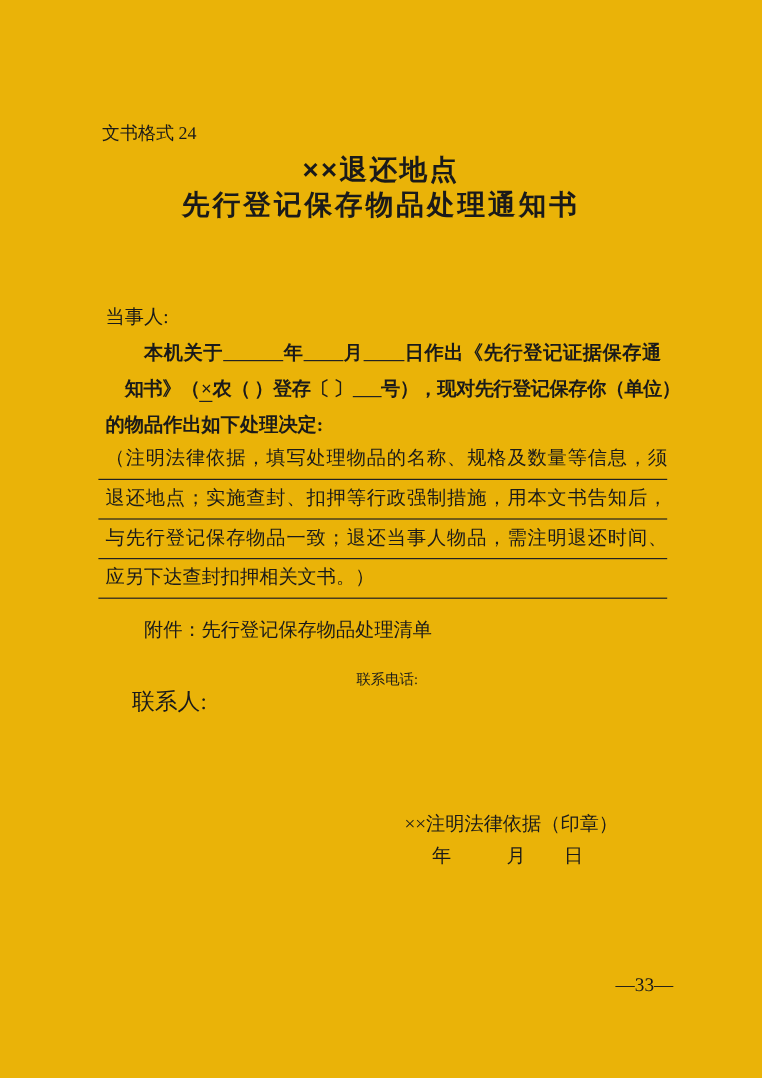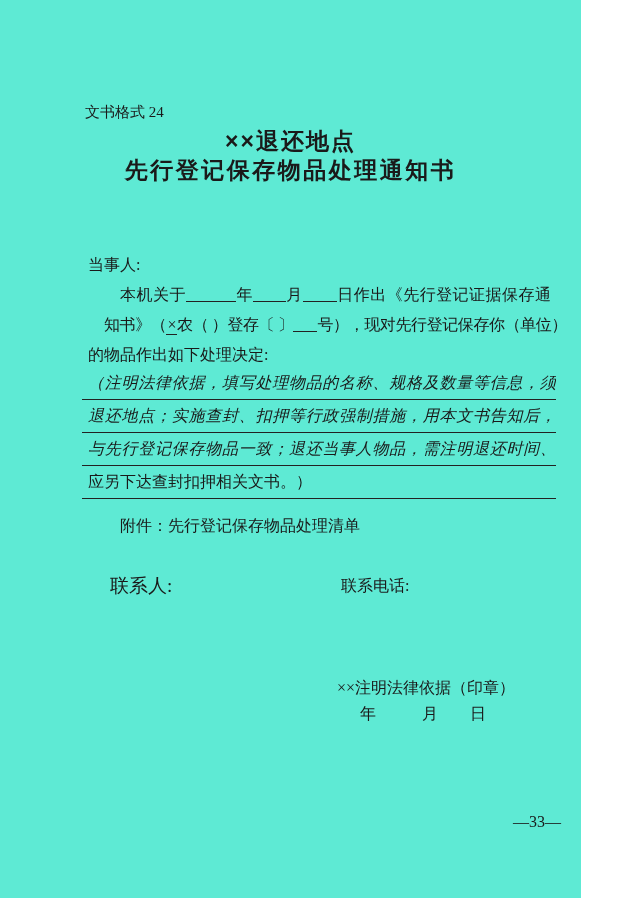--- a/index.html
+++ b/index.html
@@ -1,20 +1,20 @@
 <!DOCTYPE html>
 <html><head>
 <meta charset="utf-8">
 <style>
   html,body { margin:0; padding:0; background:#fff; }
   .page {
     position: relative;
-    width: 581px;
+    width: 635px;
     height: 898px;
-    background: #5eead4;
+    background: #eab308;
     color: #1a1a1a;
     font-family: "Liberation Serif", "DejaVu Serif", serif;
     overflow: hidden;
   }
   .abs { position: absolute; }
 
   .format-label {
     left: 85px; top: 102px;
     font-size: 15px; line-height: 20px;
   }
@@ -41,20 +41,21 @@
     font-size: 16px; line-height: 30px;
   }
 
   .para {
     left: 88px; top: 280px; width: 463px;
     font-size: 16px;
   }
   .para .pline {
     height: 30px; line-height: 30px;
     white-space: nowrap;
+    font-weight: bold;
   }
   .pline-just { text-align: justify; text-align-last: justify; white-space: normal; height: 30px; overflow: hidden; }
   .indent1 { text-indent: 32px; }
   .tight { letter-spacing: -0.4px; margin-left: 16px; }
 
   .u-mark {
     border-bottom: 1px solid #222;
     padding: 0 1px 1px 1px;
   }
   .blank {
@@ -72,33 +73,33 @@
   .note {
     left: 82px; top: 367px; width: 474px;
     font-size: 16px;
   }
   .note .nline {
     height: 32px; line-height: 32px;
     border-bottom: 1px solid #222;
     padding-left: 6px;
     overflow: hidden;
   }
-  .note .nline-just { text-align: justify; text-align-last: justify; font-style: italic; }
+  .note .nline-just { text-align: justify; text-align-last: justify; }
 
   .attachment {
     left: 120px; top: 512px;
     font-size: 16px; line-height: 28px;
   }
   .contact-person {
     left: 110px; top: 572px;
     font-size: 19px; line-height: 28px;
   }
   .contact-phone {
-    left: 297px; top: 572px;
-    font-size: 16px; line-height: 28px; margin-left: 44px;
+    left: 297px; top: 552px;
+    font-size: 12px; line-height: 28px;
   }
 
   .signature {
     left: 337px; top: 675px;
     font-size: 16px; line-height: 26px;
   }
   .date-y { left: 360px; top: 701px; font-size: 16px; line-height: 26px; }
   .date-m { left: 422px; top: 701px; font-size: 16px; line-height: 26px; }
   .date-d { left: 470px; top: 701px; font-size: 16px; line-height: 26px; }
 

